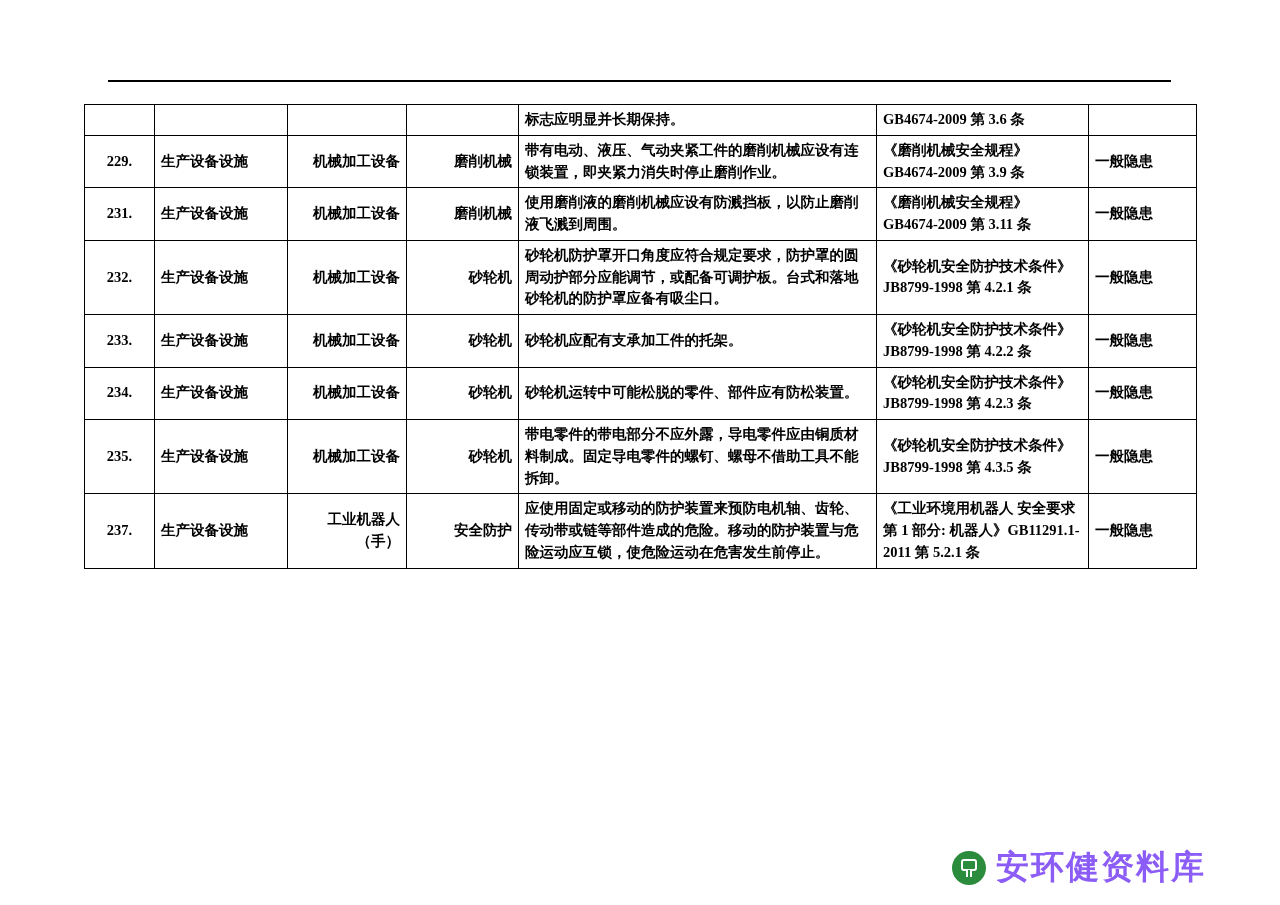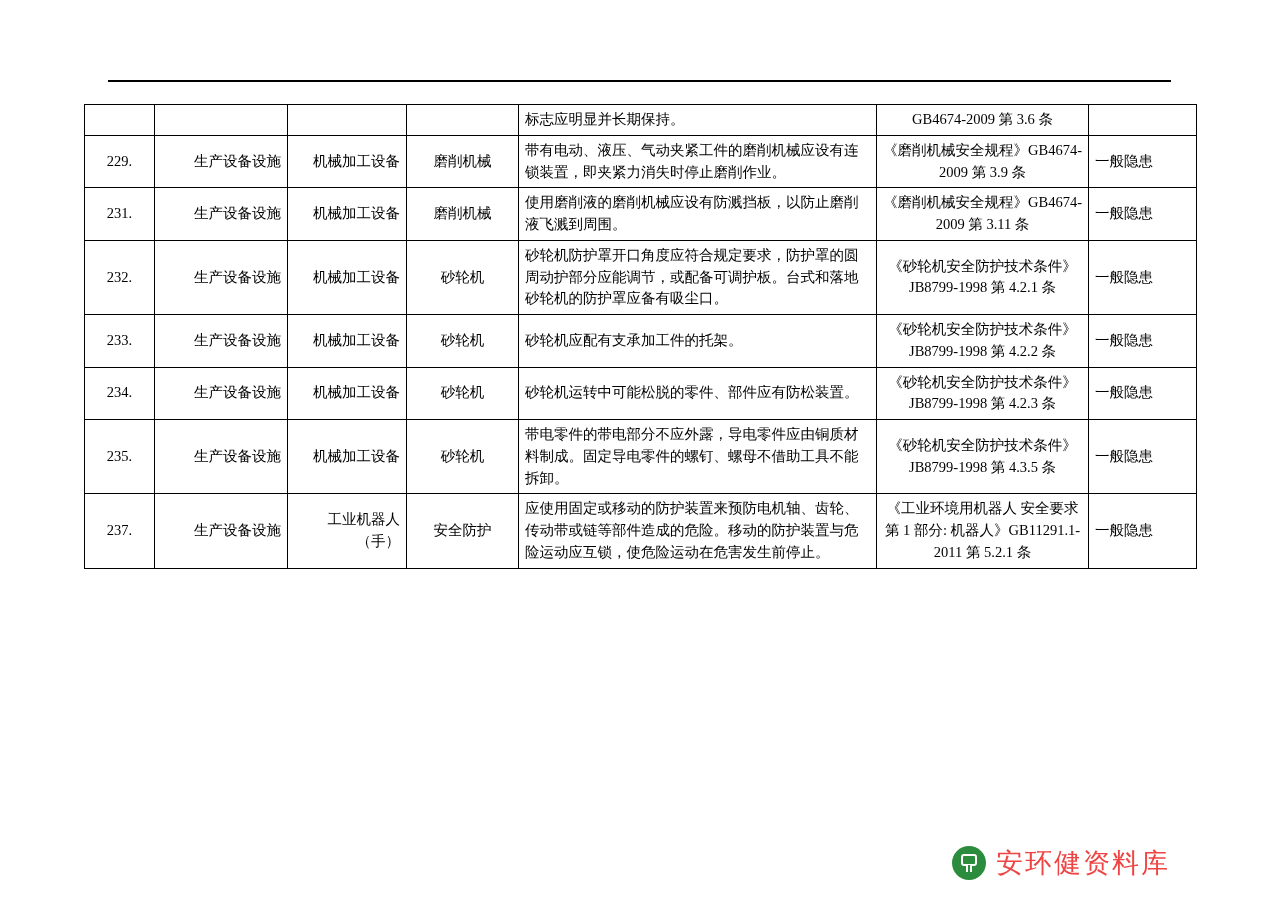--- a/index.html
+++ b/index.html
@@ -14,20 +14,21 @@
     color: #000000;
     position: relative;
     overflow: hidden;
   }
   .page {
     position: absolute;
     left: 0;
     top: 0;
     width: 1108px;
     height: 905px;
+    font-weight: bold;
   }
   .top-rule {
     position: absolute;
     left: 108px;
     top: 80px;
     width: 1063px;
     height: 2px;
     background: #000000;
   }
   .table-wrap {
@@ -51,25 +52,25 @@
   }
   col.c-num   { width: 70px; }
   col.c-cat   { width: 133px; }
   col.c-sub   { width: 119px; }
   col.c-item  { width: 112px; }
   col.c-desc  { width: 358px; }
   col.c-ref   { width: 212px; }
   col.c-level { width: 108px; }
 
   td.num   { text-align: center; }
-  td.cat   { text-align: right; }
+  td.cat   { text-align: left; }
   td.sub   { text-align: right; }
-  td.item  { text-align: center; padding-left: 10px; }
+  td.item  { text-align: right; padding-left: 10px; }
   td.desc  { text-align: left; padding-left: 8px; padding-right: 4px; }
-  td.ref   { text-align: center; padding-left: 8px; padding-right: 4px; }
+  td.ref   { text-align: left; padding-left: 8px; padding-right: 4px; }
   td.level { }
 
   .two-line { line-height: 1.45; }
 
   
   .watermark {
     position: absolute;
     left: 952px;
     top: 845px;
     display: flex;
@@ -101,23 +102,23 @@
     left: 14px;
     top: 19px;
     width: 6px;
     height: 7px;
     background: #2a8c3c;
     border-left: 2px solid #ffffff;
     border-right: 2px solid #ffffff;
     box-sizing: border-box;
   }
   .wm-text {
-    font-size: 27px;
+    font-size: 33px;
     letter-spacing: 2px;
-    color: #ef4444;
+    color: #8b5cf6;
     font-family: "Liberation Serif", "DejaVu Serif", serif;
     white-space: nowrap;
   }
 </style>
 </head>
 <body>
 
 <div class="page">
 
   <div class="top-rule"></div>

